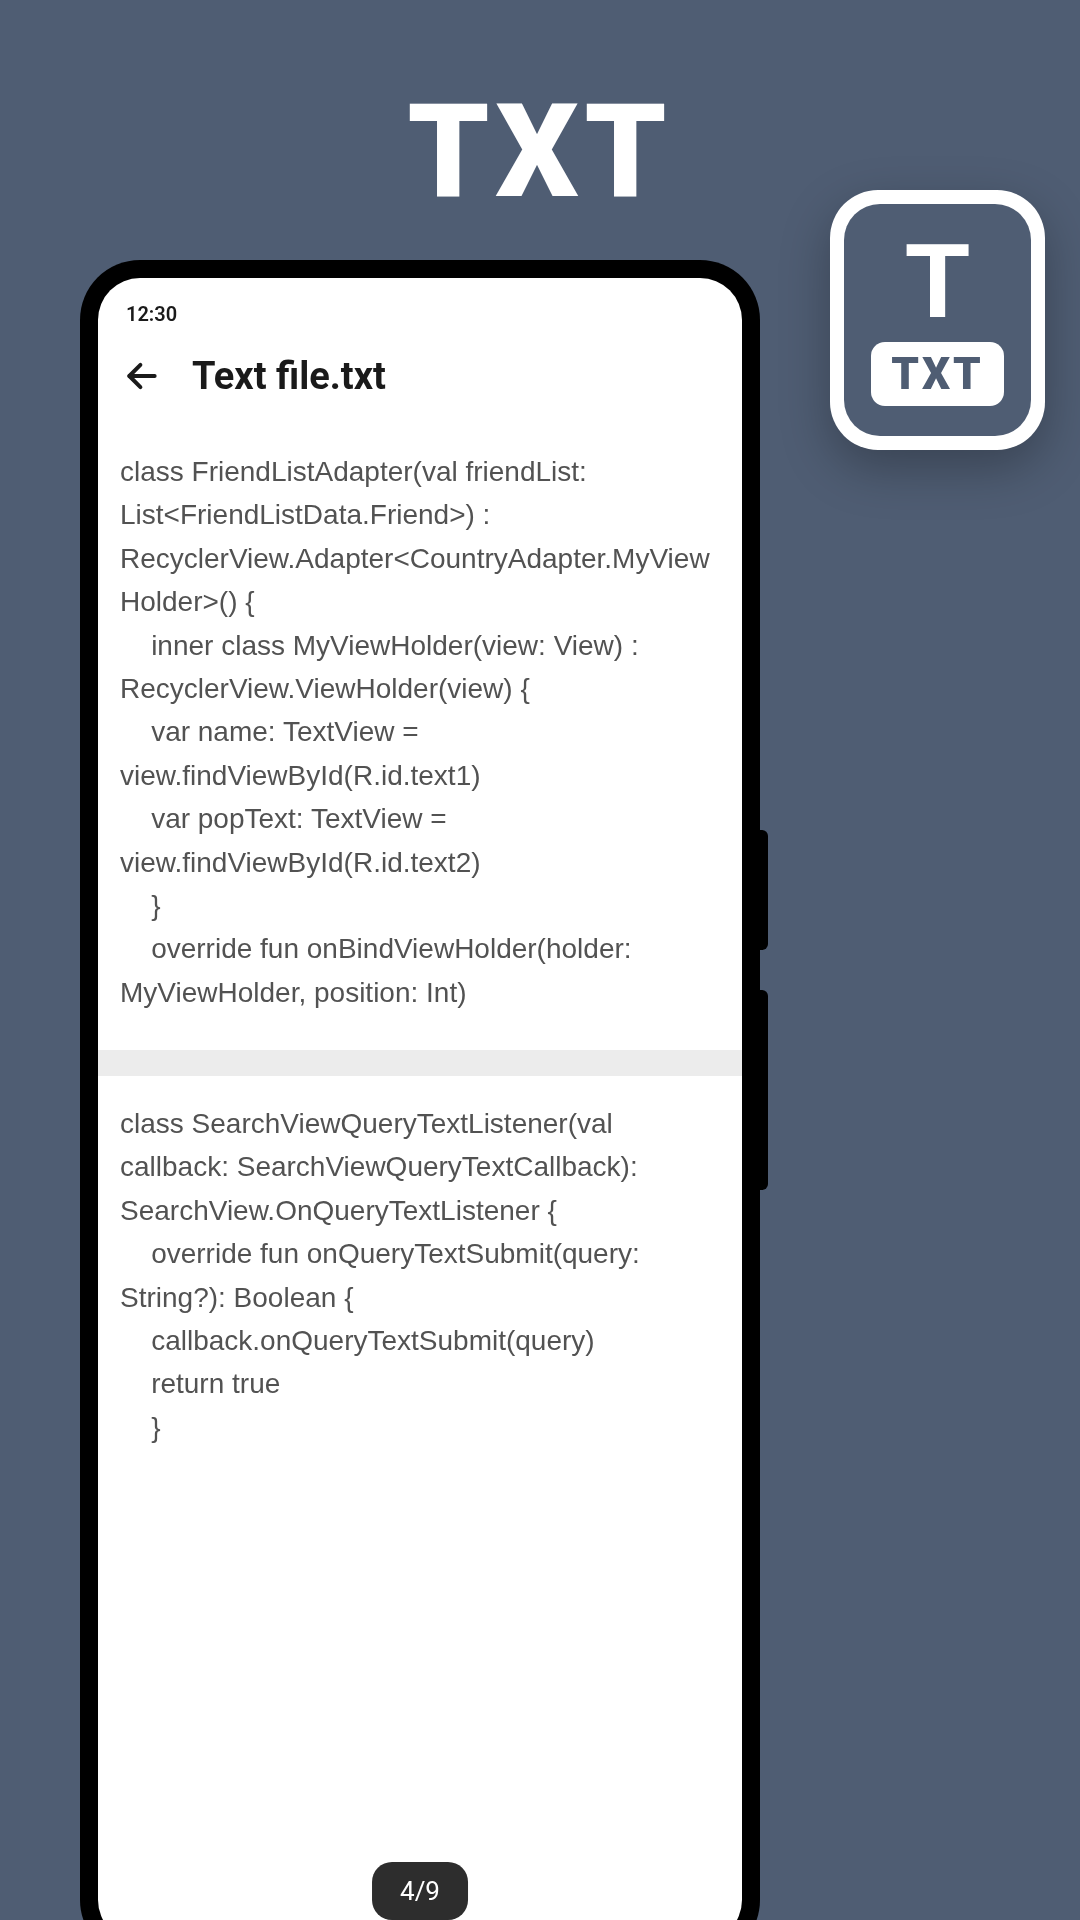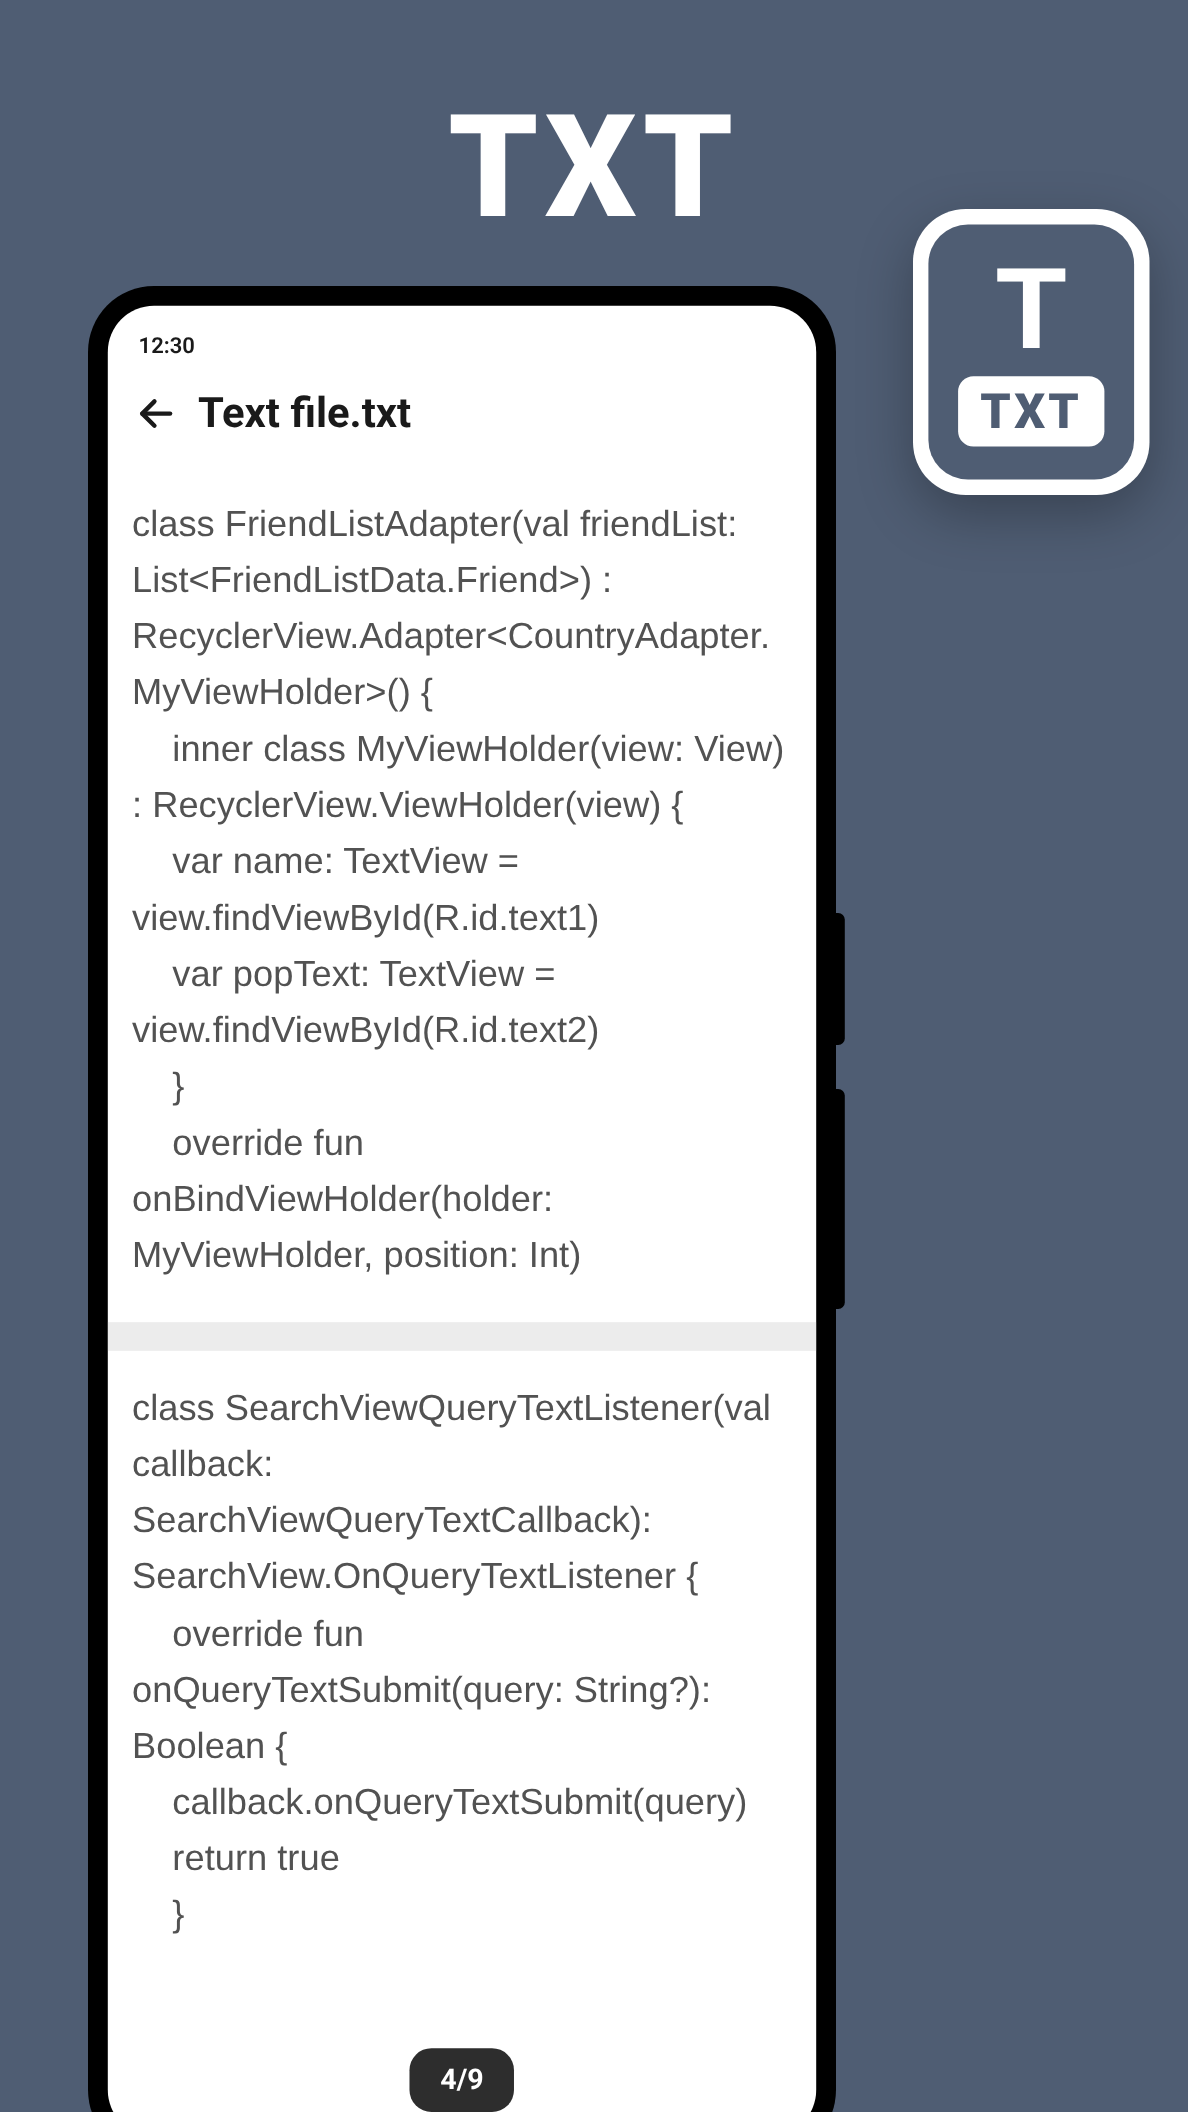--- a/index.html
+++ b/index.html
@@ -40,63 +40,63 @@
     .status-bar {
       padding: 24px 28px 10px 28px;
       font-size: 20px;
       font-weight: 600;
       color: #1a1a1a;
     }
     .app-header {
       display: flex;
       align-items: center;
       padding: 18px 24px 26px 24px;
-      gap: 18px;
+      gap: 30px;
     }
     .back-arrow {
       width: 40px;
       height: 40px;
       display: flex;
       align-items: center;
       justify-content: center;
       cursor: pointer;
     }
     .back-arrow svg { width: 38px; height: 38px; }
     .file-title {
       font-size: 38px;
       font-weight: 700;
       color: #1a1a1a;
     }
     .content-area {
       padding: 0 0 0 0;
     }
     .code-block {
       padding: 26px 22px 36px 22px;
-      font-size: 33px;
+      font-size: 28px;
       line-height: 1.55;
       color: #525252;
       font-family: -apple-system, sans-serif;
       white-space: pre-wrap;
       word-break: break-word;
     }
     .divider {
       height: 26px;
       background: #ececec;
     }
     .page-indicator {
       position: absolute;
       bottom: 22px;
       left: 50%;
       transform: translateX(-50%);
       background: #2d2d2d;
       color: #ffffff;
       padding: 14px 28px;
       border-radius: 20px;
       font-size: 26px;
-      font-weight: 700;
+      font-weight: 400;
     }
     .side-button {
       position: absolute;
       right: -8px;
       width: 8px;
       background: #000000;
       border-radius: 0 6px 6px 0;
     }
     .side-button-1 { top: 570px; height: 120px; }
     .side-button-2 { top: 730px; height: 200px; }

